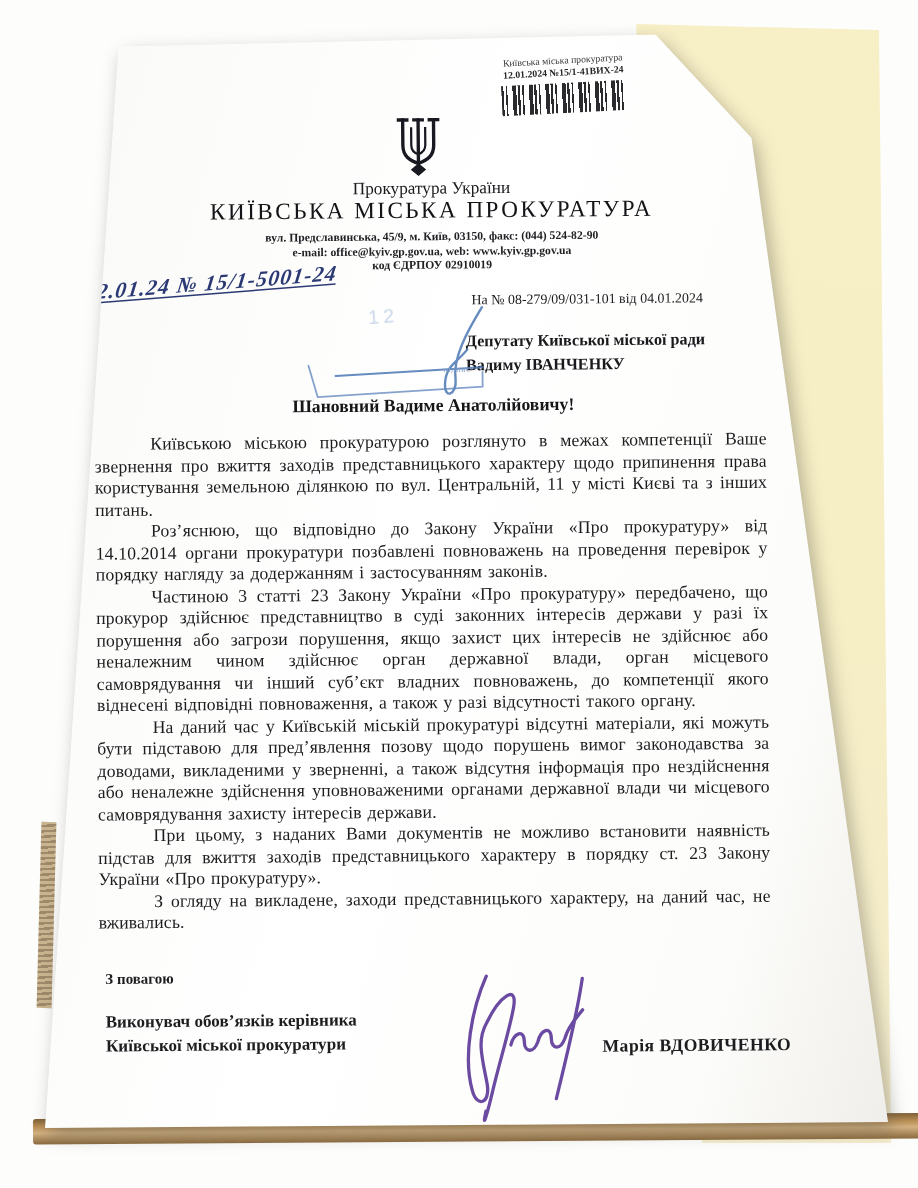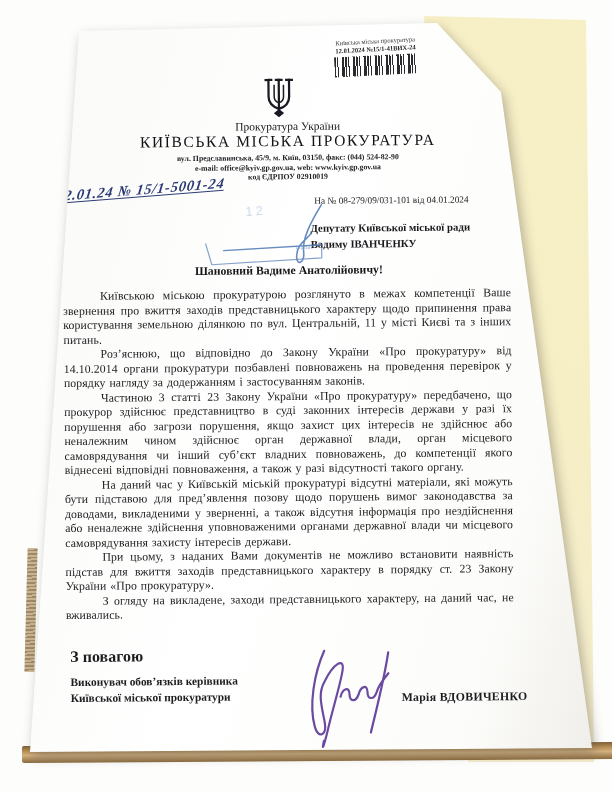--- a/index.html
+++ b/index.html
@@ -77,21 +77,21 @@
 
   .salutation{position:absolute;left:80px;top:263px;width:420px;text-align:center;font-size:11.8px;font-weight:bold;color:#161619;}
 
   .body-text{
     position:absolute;left:64px;top:287px;width:448px;
     font-size:11.8px;line-height:14.5px;text-align:justify;
     letter-spacing:.1px;word-spacing:.8px;color:#1d1d20;
   }
   .body-text p{margin:0;text-indent:37px;}
 
-  .regards{position:absolute;left:68px;top:646px;font-size:16px;font-weight:bold;}
+  .regards{position:absolute;left:68px;top:646px;font-size:10px;font-weight:bold;}
   .position-block{position:absolute;left:68px;top:672px;font-size:11.4px;font-weight:bold;line-height:16px;}
   .signer{position:absolute;left:399px;top:691px;font-size:11.8px;font-weight:bold;letter-spacing:.3px;}
   .signature-svg{position:absolute;left:286px;top:643px;}
 </style>
 </head>
 <body>
 
 <div class="canvas">
 
   <div class="folder"></div>

